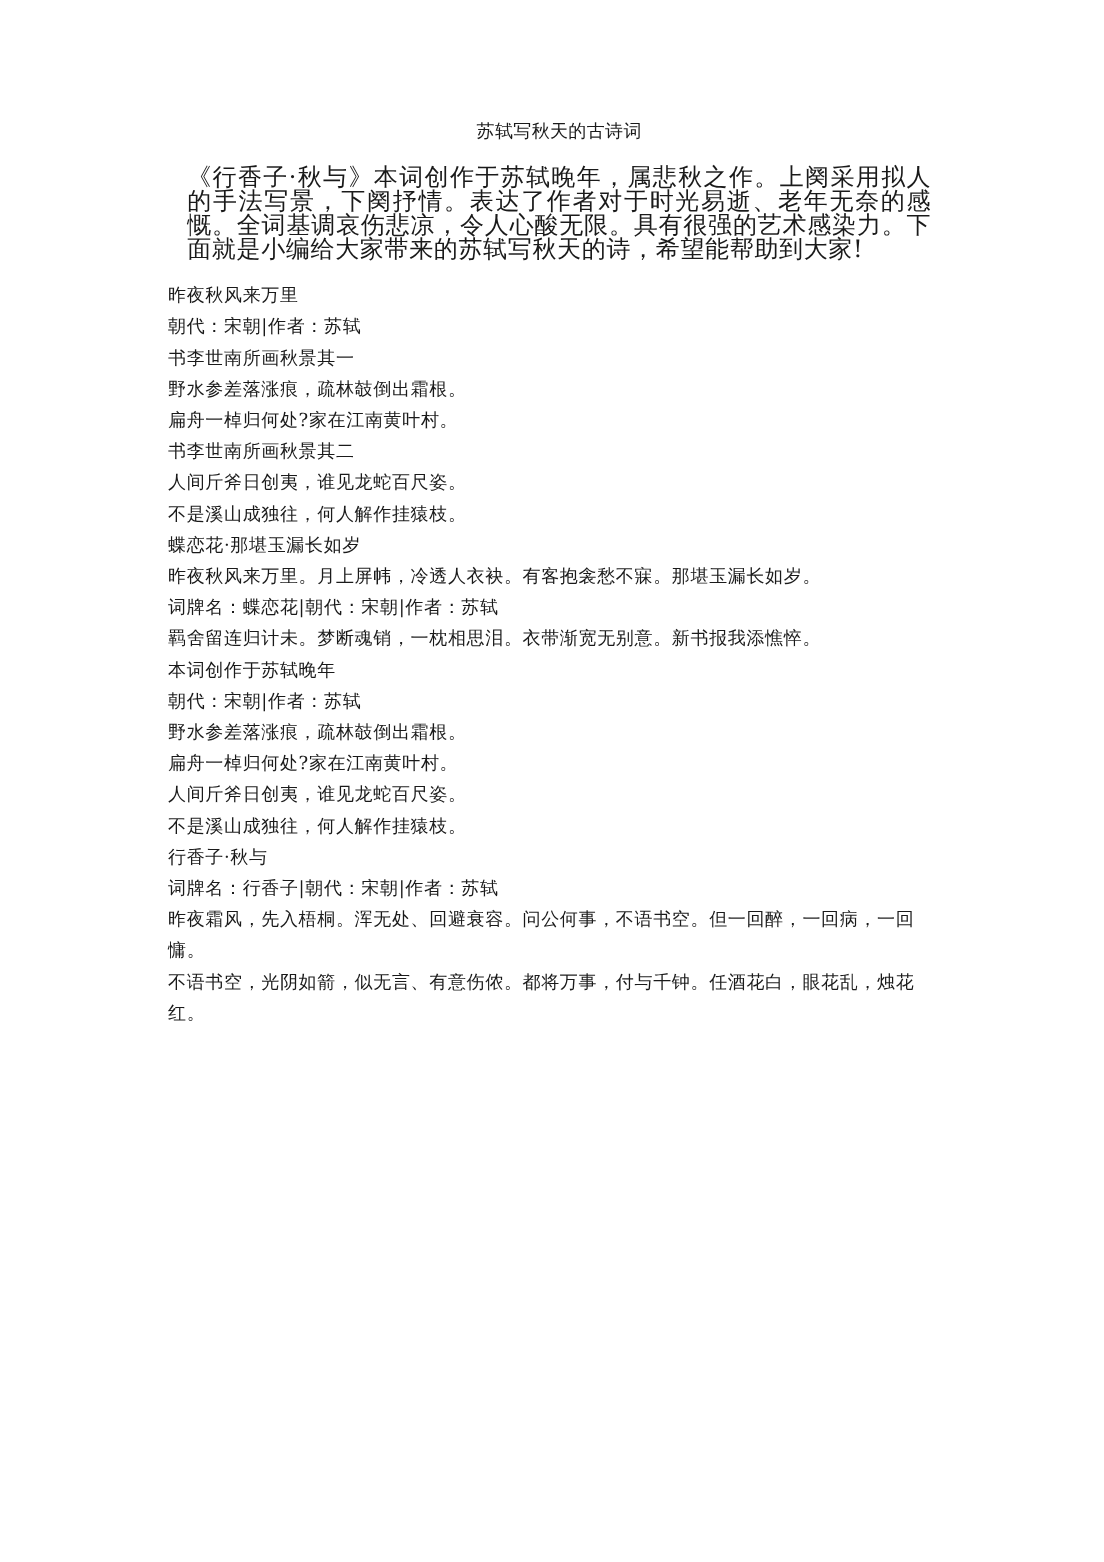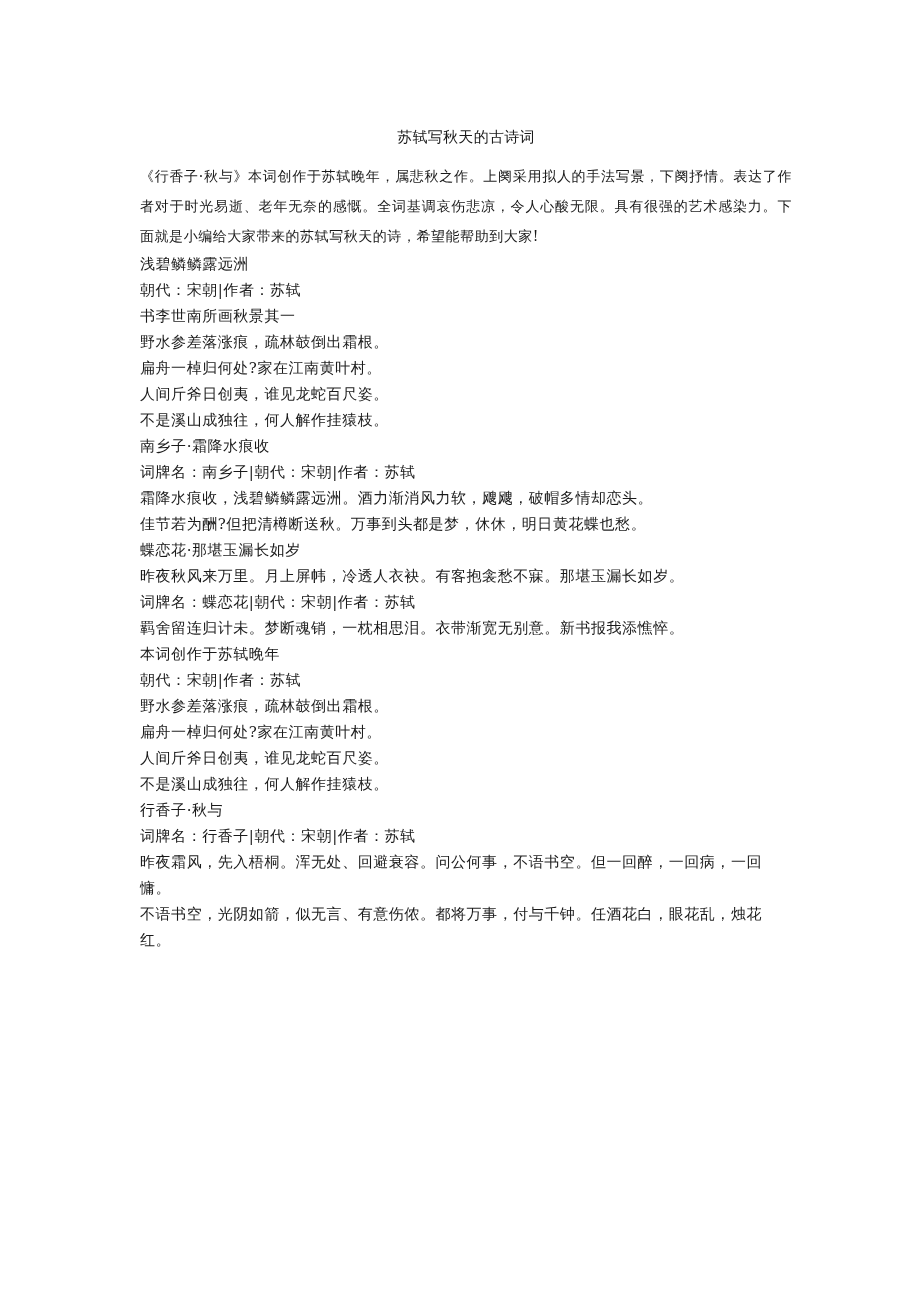--- a/index.html
+++ b/index.html
@@ -11,76 +11,71 @@
       width: 920px;
       height: 1302px;
       position: relative;
       overflow: hidden;
       font-family: "DejaVu Serif", "Liberation Serif", serif;
       color: #1a1a1a;
     }
     .page {
       position: absolute;
       left: 140px;
-      top: 125px;
+      top: 97px;
       width: 652px;
     }
     .title {
       text-align: center;
       font-size: 15px;
       line-height: 24px;
       height: 24px;
       margin: 0 0 12px 0;
       font-weight: normal;
       letter-spacing: 0.3px;
     }
     .line {
       font-size: 15px;
       line-height: 26px;
       margin: 0;
       letter-spacing: 0.55px;
       white-space: normal;
       word-break: break-all;
     }
     .intro {
-      font-size: 14px;
-      line-height: 30px;
-      margin: 0;
+      font-size: 20px;
+      line-height: 20px;
+      margin: 16px;
       letter-spacing: 0.55px;
       text-align: justify;
       text-align-last: left;
     }
     .poem-title, .meta, .verse {
       display: block;
     }
   </style>
 </head>
 <body>
 
 <div class="page">
   <h1 class="title">苏轼写秋天的古诗词</h1>
 
   <p class="intro">《行香子·秋与》本词创作于苏轼晚年，属悲秋之作。上阕采用拟人的手法写景，下阕抒情。表达了作者对于时光易逝、老年无奈的感慨。全词基调哀伤悲凉，令人心酸无限。具有很强的艺术感染力。下面就是小编给大家带来的苏轼写秋天的诗，希望能帮助到大家!</p>
 
   <div>
-    <p class="line poem-title">浅碧鳞鳞露远洲</p>
+    <p class="line poem-title">昨夜秋风来万里</p>
     <p class="line meta">朝代：宋朝|作者：苏轼</p>
     <p class="line poem-title">书李世南所画秋景其一</p>
     <p class="line verse">野水参差落涨痕，疏林攲倒出霜根。</p>
     <p class="line verse">扁舟一棹归何处?家在江南黄叶村。</p>
+    <p class="line poem-title">书李世南所画秋景其二</p>
     <p class="line verse">人间斤斧日创夷，谁见龙蛇百尺姿。</p>
     <p class="line verse">不是溪山成独往，何人解作挂猿枝。</p>
   </div>
 
-  <div>
-    <p class="line poem-title">南乡子·霜降水痕收</p>
-    <p class="line meta">词牌名：南乡子|朝代：宋朝|作者：苏轼</p>
-    <p class="line verse">霜降水痕收，浅碧鳞鳞露远洲。酒力渐消风力软，飕飕，破帽多情却恋头。</p>
-    <p class="line verse">佳节若为酬?但把清樽断送秋。万事到头都是梦，休休，明日黄花蝶也愁。</p>
-  </div>
 
   <div>
     <p class="line poem-title">蝶恋花·那堪玉漏长如岁</p>
     <p class="line verse">昨夜秋风来万里。月上屏帏，冷透人衣袂。有客抱衾愁不寐。那堪玉漏长如岁。</p>
     <p class="line meta">词牌名：蝶恋花|朝代：宋朝|作者：苏轼</p>
     <p class="line verse">羁舍留连归计未。梦断魂销，一枕相思泪。衣带渐宽无别意。新书报我添憔悴。</p>
   </div>
 
   <div>
     <p class="line poem-title">本词创作于苏轼晚年</p>

